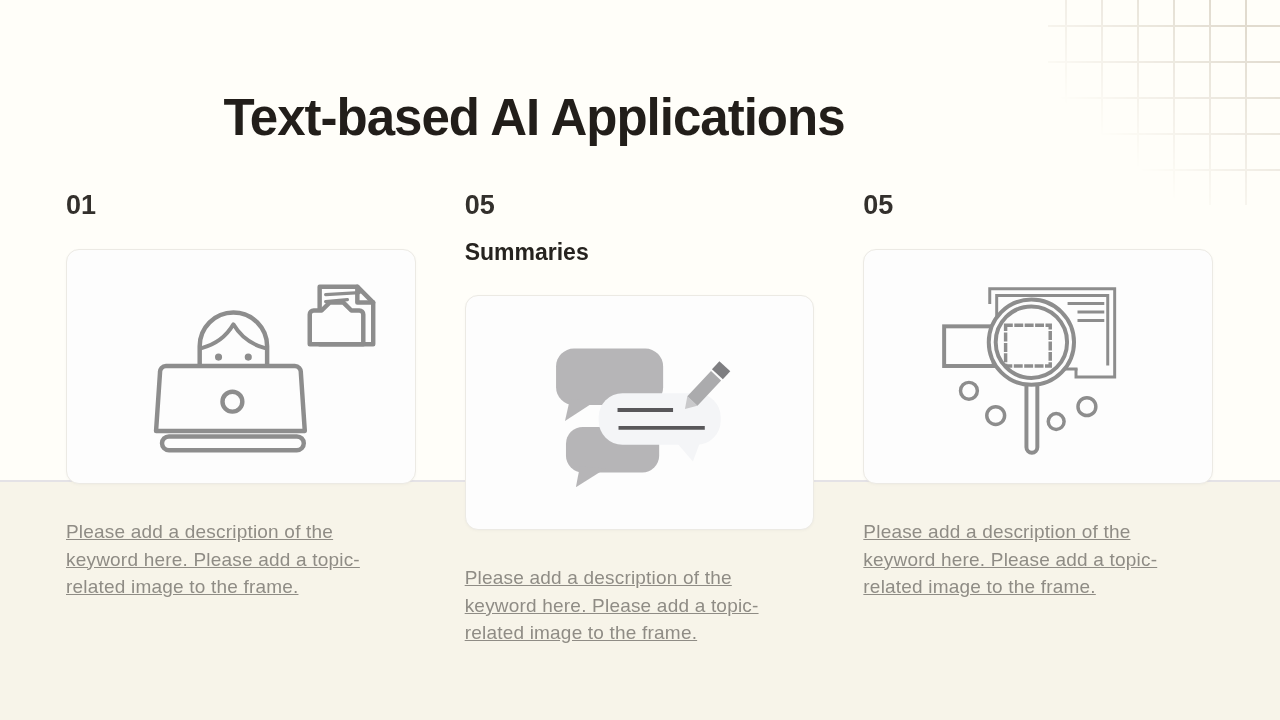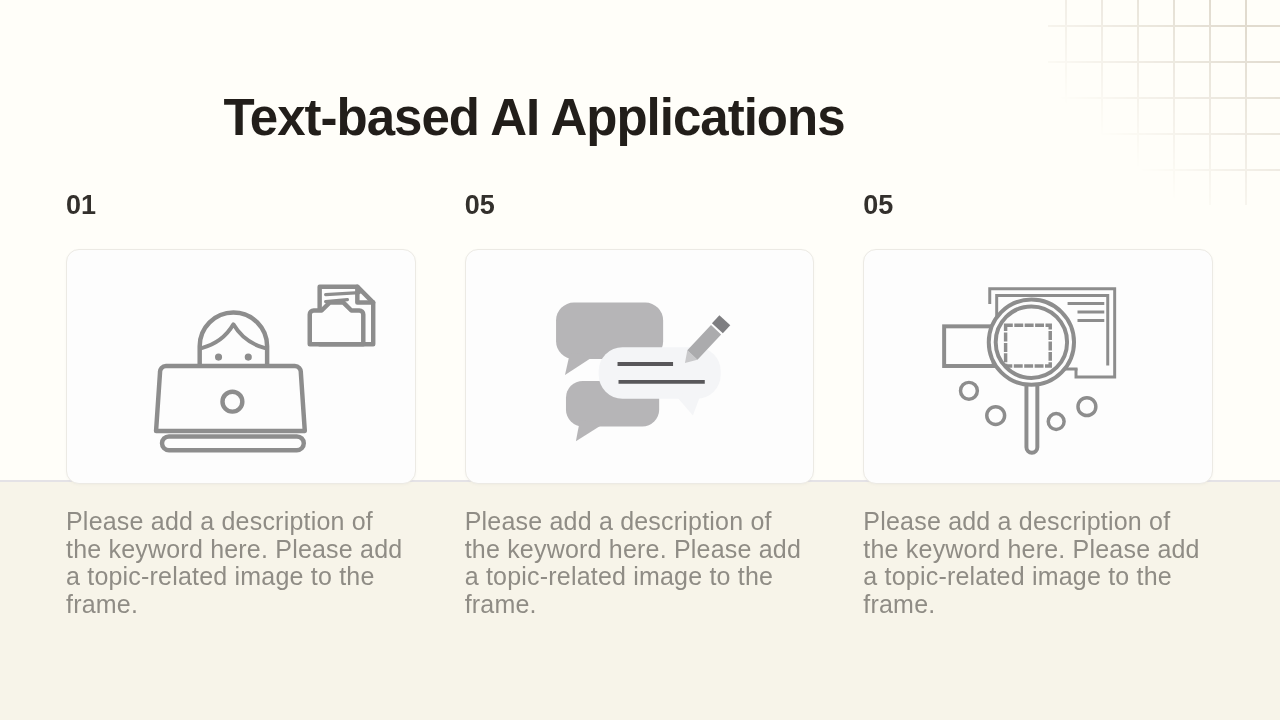--- a/index.html
+++ b/index.html
@@ -40,22 +40,22 @@
     font-size:23px;font-weight:700;color:#26231F;line-height:28px;
   }
   .image-card{
     margin-top:29px;height:235px;box-sizing:border-box;
     background:#FDFDFD;border:1.5px solid #ECEAE4;border-radius:13px;
     box-shadow:0 1px 3px rgba(0,0,0,.03);
     overflow:hidden;
   }
   .image-card svg{display:block;width:100%;height:100%;}
   .step-description{
-    margin-top:24px;width:340px;max-width:100%;
-    font-size:25px;line-height:27.5px;color:#8F8C85;letter-spacing:.2px;
+    margin-top:34px;width:340px;max-width:100%;
+    font-size:19px;line-height:27.5px;color:#8F8C85;letter-spacing:.2px;text-decoration:underline;
   }
 </style>
 </head>
 <body>
 
 <div class="bottom-band"></div>
 <div class="grid-decoration"></div>
 
 <h1 class="slide-title">Text-based AI Applications</h1>
 
@@ -83,20 +83,21 @@
           <circle cx="166" cy="153" r="10" fill="none"></circle>
           <rect x="95" y="188" width="143" height="14" rx="7"></rect>
         </g>
       </svg>
     </div>
     <div class="step-description">Please add a description of the keyword here. Please add a topic-related image to the frame.</div>
   </div>
 
   <div class="column">
     <div class="step-number">05</div>
+    <div class="step-heading">Summaries</div>
     <div class="image-card">
       <svg viewBox="0 0 349 235">
         <g fill="#B6B5B7">
           <rect x="90" y="53" width="108" height="57" rx="18"></rect>
           <polygon points="104,104 99,126 130,106"></polygon>
           <rect x="100" y="132" width="94" height="46" rx="17"></rect>
           <polygon points="114,172 110,193 140,174"></polygon>
         </g>
         <g>
           <rect x="133" y="98" width="123" height="52" rx="24" fill="#F4F5F7"></rect>

